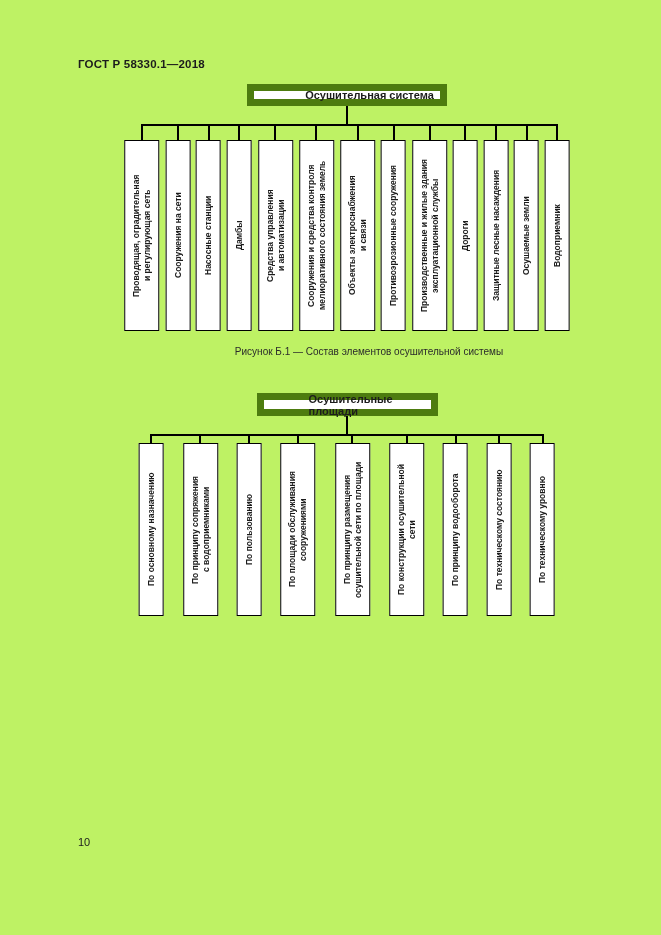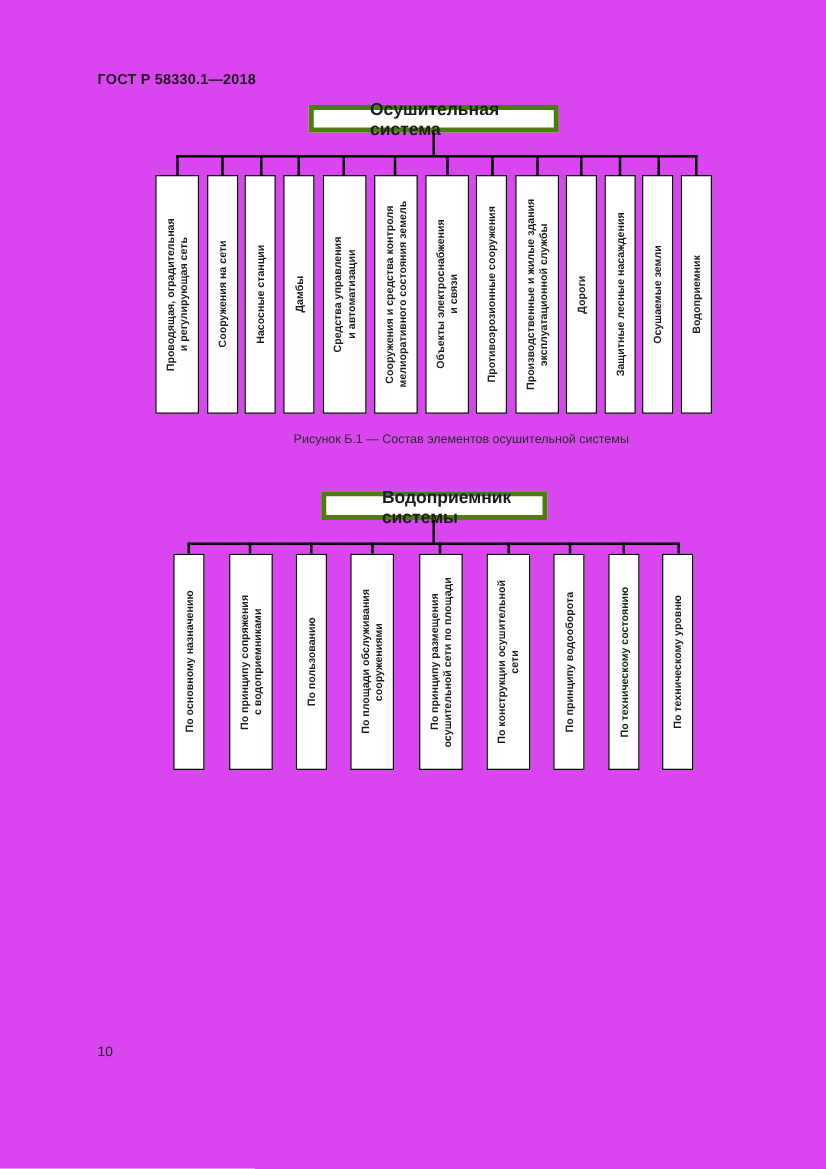--- a/index.html
+++ b/index.html
@@ -1,20 +1,20 @@
 <!DOCTYPE html>
 <html><head>
 <meta charset="utf-8">
 <style>
   html, body { margin: 0; padding: 0; background: #ffffff; }
   .sheet {
     position: relative;
     width: 661px;
     height: 935px;
-    background: #d946ef;
+    background: #bef264;
     font-family: "Liberation Sans", sans-serif;
     color: #1c1c1c;
     overflow: hidden;
   }
   .doc-number {
     position: absolute;
     left: 78px;
     top: 58px;
     font-size: 11.5px;
     font-weight: bold;
@@ -40,27 +40,27 @@
     font-weight: bold;
   }
   .figure {
     display: flex;
     flex-direction: column;
     align-items: center;
   }
   .fig1 { margin-top: 12px; }
   .fig2 { margin-top: 36px; }
   .rootbox {
-    border: 4px solid #4d7c0f;
+    border: 7px solid #4d7c0f;
     box-sizing: border-box;
     height: 22px;
     display: flex;
     align-items: center;
     justify-content: center;
-    font-size: 14px;
+    font-size: 11px;
     font-weight: bold;
     background: #fff;
     padding-left: 45px;
   }
   .fig1 .rootbox { width: 200px; }
   .fig2 .rootbox { width: 181px; height: 23px; }
   .stem { width: 2px; height: 18px; background: #000; }
   .childwrap { position: relative; }
   .hline {
     position: absolute;
@@ -191,21 +191,21 @@
             <div class="child">
               <div class="stub"></div>
               <div class="vbox">Водоприемник</div>
             </div>
           </div>
       </div>
       <div class="caption">Рисунок Б.1 — Состав элементов осушительной системы</div>
     </div>
 
     <div class="figure fig2">
-      <div class="rootbox">Водоприемник системы</div>
+      <div class="rootbox">Осушительные площади</div>
       <div class="stem"></div>
       <div class="childwrap">
         <div class="hline"></div>
         <div class="children">
             <div class="child">
               <div class="stub"></div>
               <div class="vbox">По основному назначению</div>
             </div>
             <div class="child">
               <div class="stub"></div>

